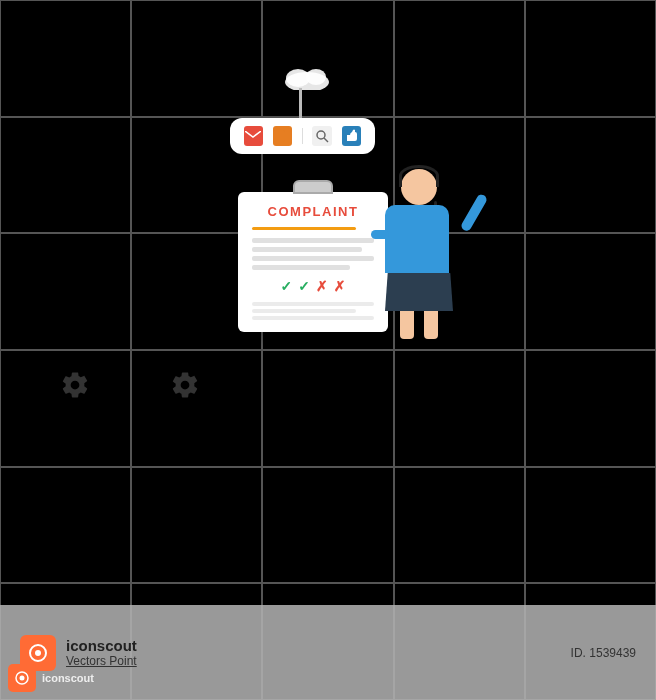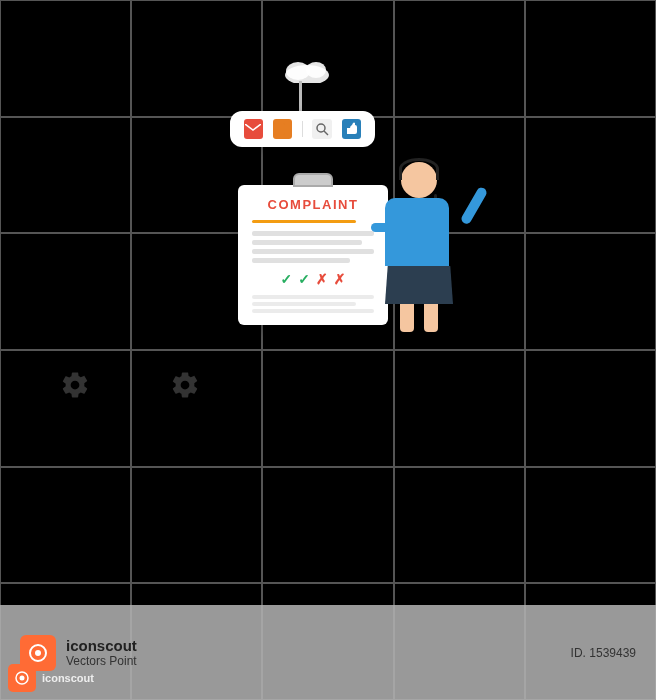--- a/index.html
+++ b/index.html
@@ -113,20 +113,21 @@
 
     .watermark-iconscout {
       font-size: 15px;
       font-weight: bold;
       color: #222;
     }
 
     .watermark-vectors {
       font-size: 12px;
       color: #333;
+      text-decoration: underline;
     }
 
     .watermark-right {
       display: flex;
       align-items: flex-start;
       gap: 10px;
     }
 
     .watermark-id {
       font-size: 12px;
@@ -170,21 +171,21 @@
       top: 370px;
     }
 
     .gear-left2 {
       left: 170px;
       top: 370px;
     }
 
     .illustration-wrapper {
       position: absolute;
-      top: 53px;
+      top: 60px;
       left: 150px;
       width: 360px;
       height: 500px;
       z-index: 10;
     }
   </style>
 </head>
 <body>
 
 <div class="grid-background">

